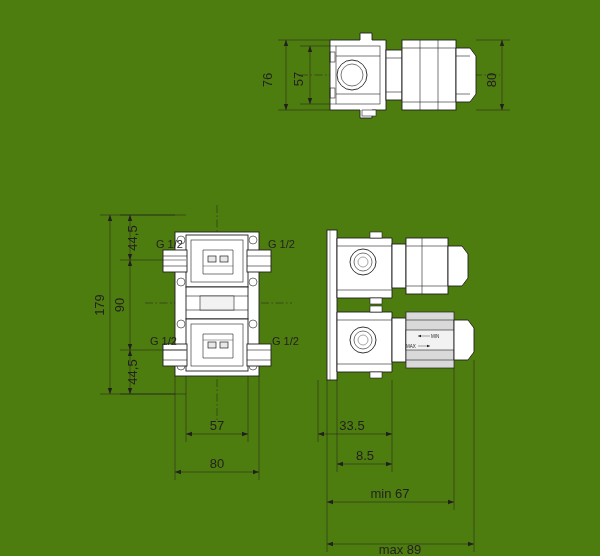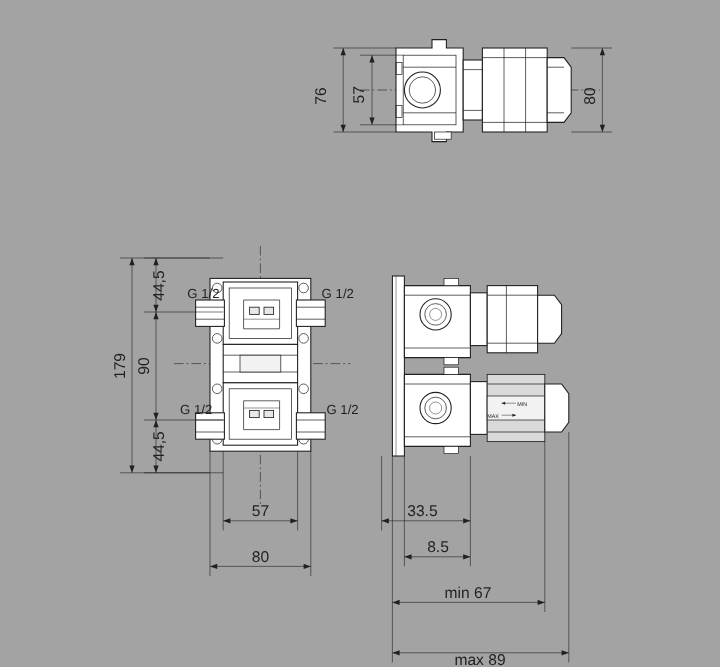--- a/index.html
+++ b/index.html
@@ -7,21 +7,21 @@
     padding: 0;
     background: #ffffff;
   }
   body {
     font-family: "Liberation Sans", sans-serif;
   }
   #stage {
     position: relative;
     width: 600px;
     height: 556px;
-    background: #a3a3a3;
+    background: #4d7c0f;
     overflow: hidden;
   }
   #stage svg {
     position: absolute;
     left: 0;
     top: 0;
   }
   .dim-text {
     font-family: "Liberation Sans", sans-serif;
     font-size: 13px;

